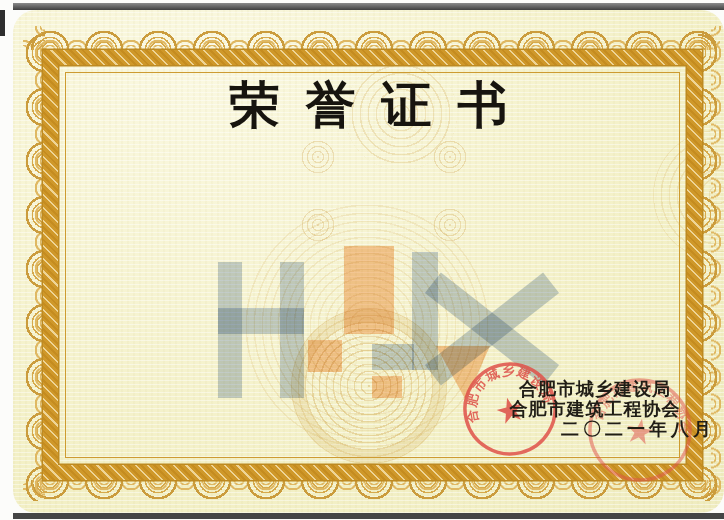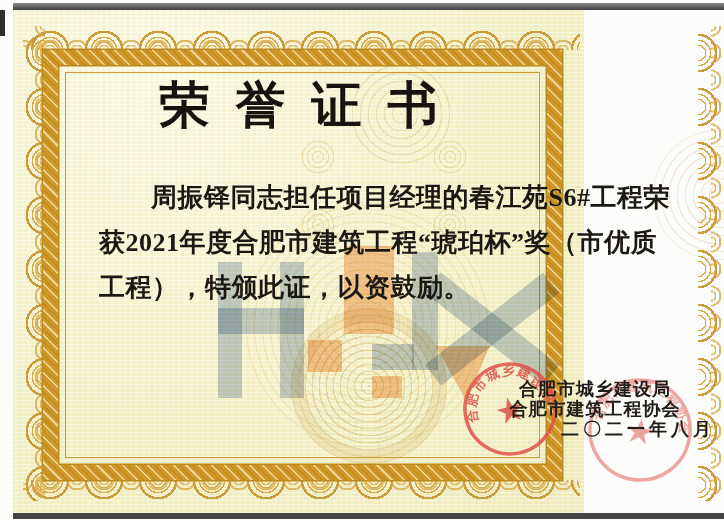--- a/index.html
+++ b/index.html
@@ -7,26 +7,27 @@
     position:relative;width:724px;height:520px;overflow:hidden;
     background:#fcfcfa;
     font-family:"Liberation Serif","DejaVu Serif",serif;
   }
   .scan-strip-top{position:absolute;left:13px;top:3px;right:0;height:7px;
     background:linear-gradient(#8a8a8a,#3f3f3f);}
   .scan-strip-bottom{position:absolute;left:13px;top:513px;right:0;height:6px;background:#454545;}
   .scan-mark{position:absolute;left:0;top:10px;width:5px;height:26px;background:#2e2e2e;}
 
   .paper{
-    position:absolute;left:13px;top:10px;width:571px;height:503px;
+    position:absolute;left:13px;top:10px;width:711px;height:503px;
     background-color:#f4f1ca;
     background-image:
       repeating-linear-gradient(0deg, rgba(255,255,255,.45) 0 1px, rgba(0,0,0,0) 1px 4px),
       repeating-linear-gradient(90deg, rgba(215,205,150,.10) 0 2px, rgba(0,0,0,0) 2px 6px),
       radial-gradient(ellipse at 25% 12%, #faf8e0 0%, #f3f0c6 65%, #efecbf 100%);
+    border-radius: 23px;
   }
 
   
   .rosette{position:absolute;border-radius:50%;z-index:1;
     background:repeating-radial-gradient(circle, rgba(210,170,85,.8) 0 1.5px, rgba(0,0,0,0) 1.5px 8px);}
   .rosette.dotty{background:
     repeating-radial-gradient(circle, rgba(210,170,85,.9) 0 1.5px, rgba(0,0,0,0) 1.5px 7px),
     radial-gradient(circle, rgba(0,0,0,0) 0 58%, rgba(214,178,94,.5) 58% 70%, rgba(0,0,0,0) 70%);}
   .r-top{left:332px;top:48px;width:112px;height:112px;opacity:.32;}
   .r-mid{left:228px;top:190px;width:252px;height:252px;opacity:.22;}
@@ -139,25 +140,20 @@
       <div class="wm wm-blue wm-j"></div>
       <div class="wm wm-blue wm-j-hook"></div>
       <div class="wm wm-orange wm-o3"></div>
       <div class="wm wm-blue wm-x1"></div>
       <div class="wm wm-blue wm-x2"></div>
       <div class="wm wm-orange wm-tri"></div>
     </div>
 
     <h1 class="title">荣誉证书</h1>
 
-    <div class="body-text">
-      <div class="line indent">周振铎同志担任项目经理的春江苑S6#工程荣</div>
-      <div class="line">获2021年度合肥市建筑工程“琥珀杯”奖（市优质</div>
-      <div class="line">工程），特颁此证，以资鼓励。</div>
-    </div>
 
     <div class="issuer">
       <div class="iline">合肥市城乡建设局</div>
       <div class="iline">合肥市建筑工程协会</div>
       <div class="iline date">二〇二一年八月</div>
     </div>
 
     <svg class="seal seal1" viewBox="0 0 124 124">
       <circle cx="62" cy="62" r="45" fill="none" stroke="#e0524a" stroke-width="3.5"></circle>
       <defs>

